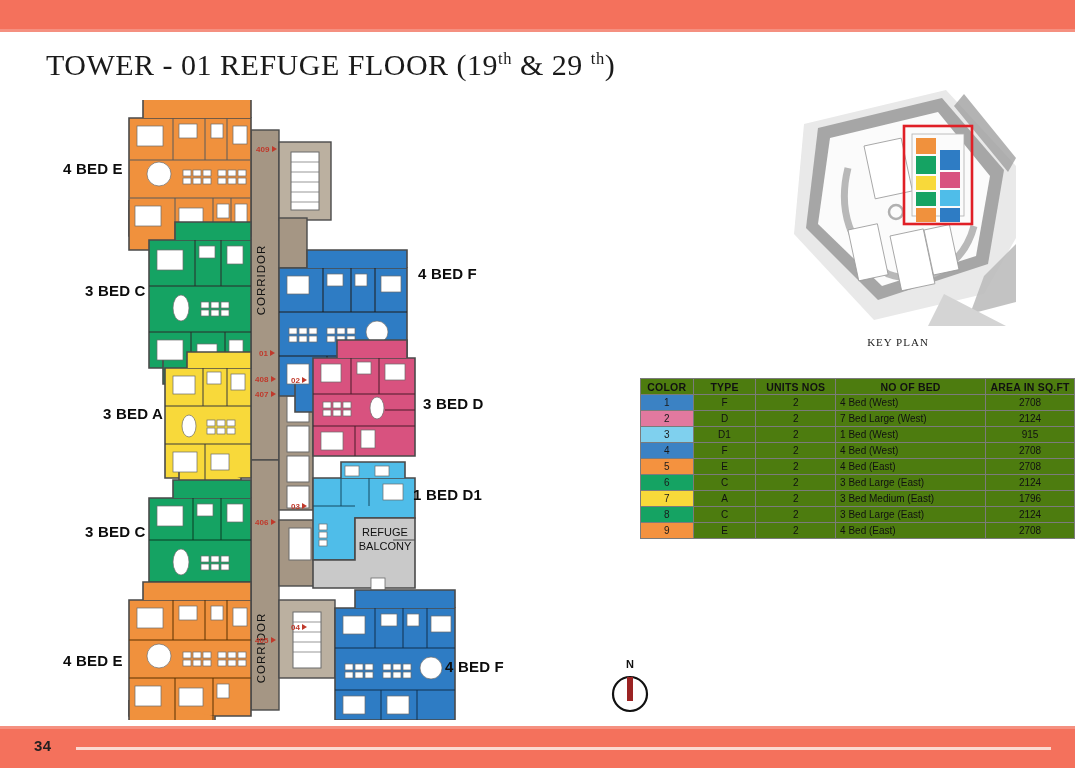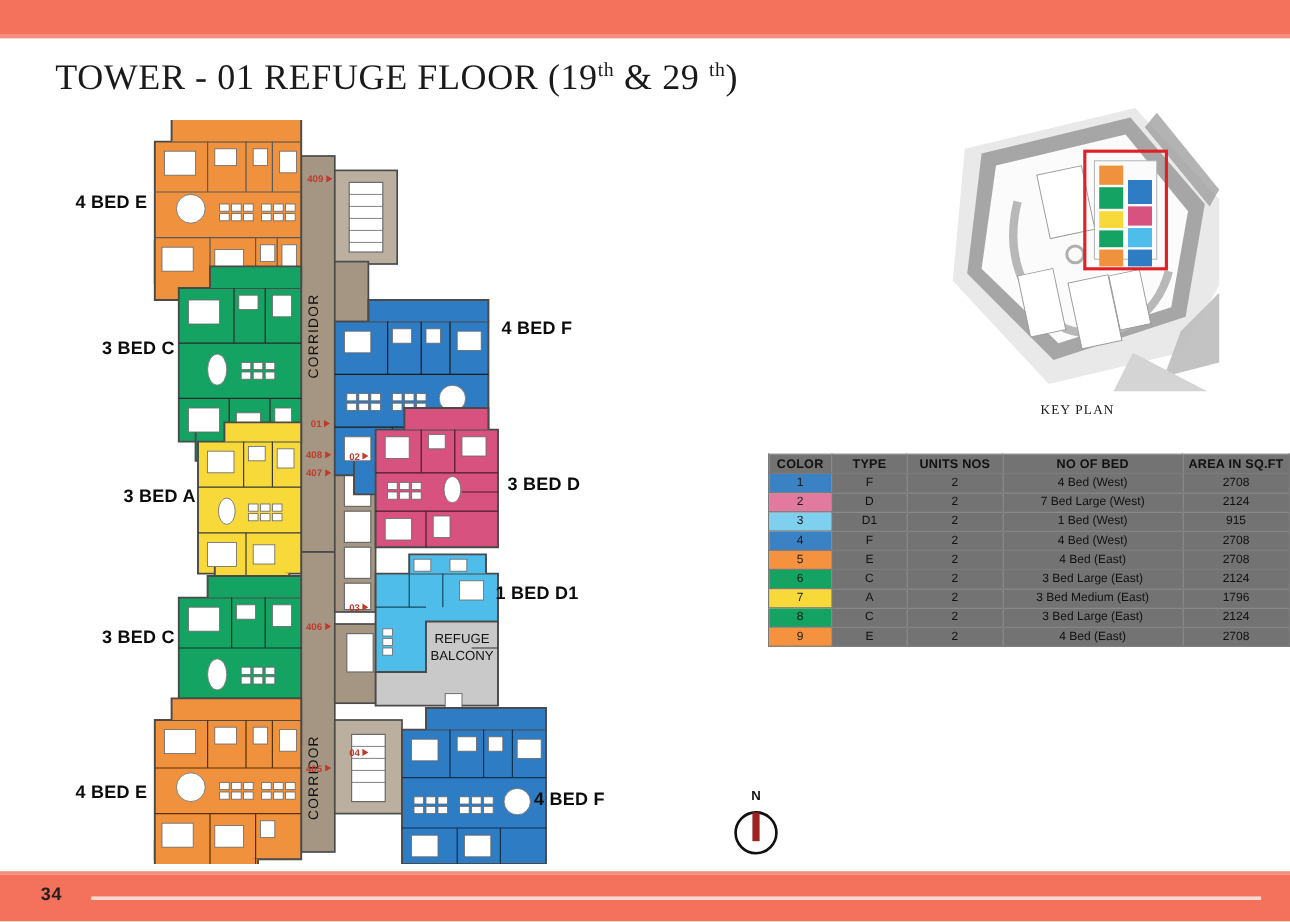--- a/index.html
+++ b/index.html
@@ -110,32 +110,32 @@
     left: 640px; top: 378px;
     border-collapse: collapse;
     font-size: 10px;
     color: #111;
   }
   #legend th, #legend td {
     border: 1px solid #7b7b7b;
     height: 15px;
     padding: 0 4px;
     font-weight: normal;
-    background: #737373;
+    background: #4d7c0f;
   }
   #legend th {
     font-weight: bold;
     font-size: 10.5px;
     text-align: center;
     letter-spacing: 0.2px;
   }
   .c-color  { width: 44px; text-align: center; font-weight: bold; }
   .c-type   { width: 56px; text-align: center; }
   .c-units  { width: 74px; text-align: center; margin-top: 24px; }
-  .c-bed    { width: 150px; text-align: center; padding-left: 5px; }
+  .c-bed    { width: 150px; text-align: left; padding-left: 5px; }
   .c-area   { width: 84px; text-align: center; }
   .swatch-cell { color: #1b1b1b; font-weight: bold; }
 
   
   #north {
     position: absolute;
     left: 605px; top: 658px;
     width: 50px; height: 62px;
     text-align: center;
   }

